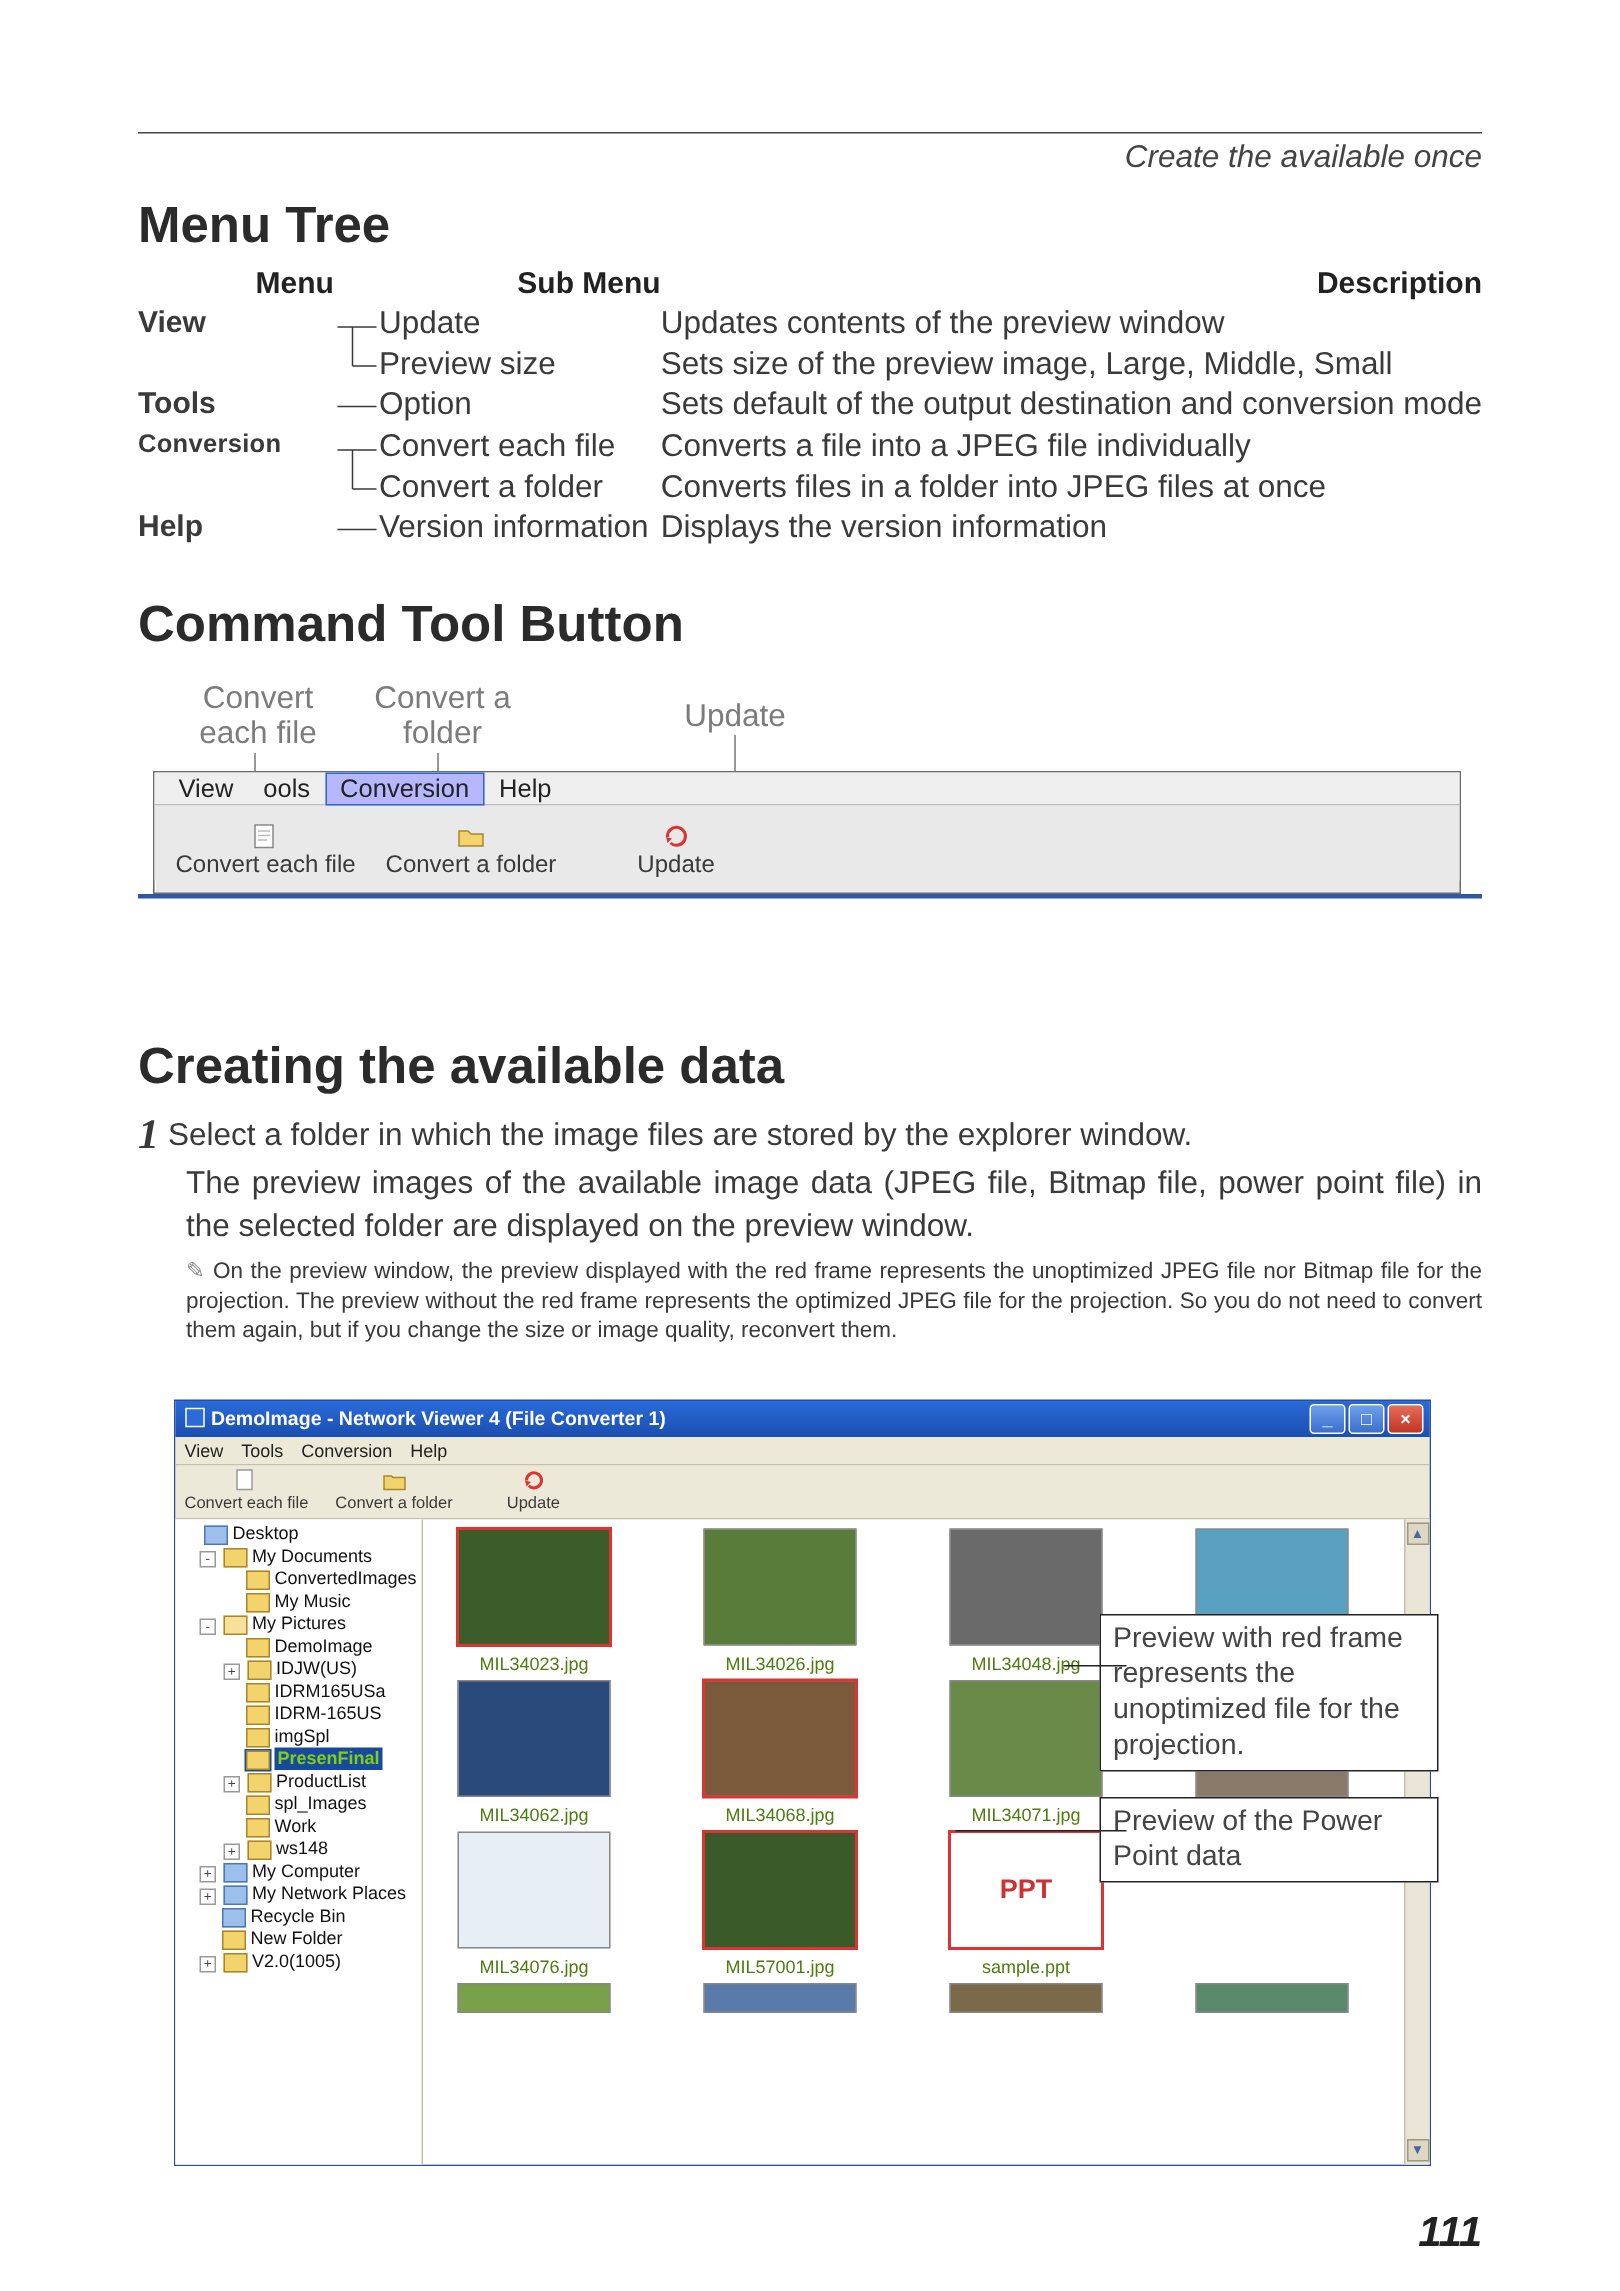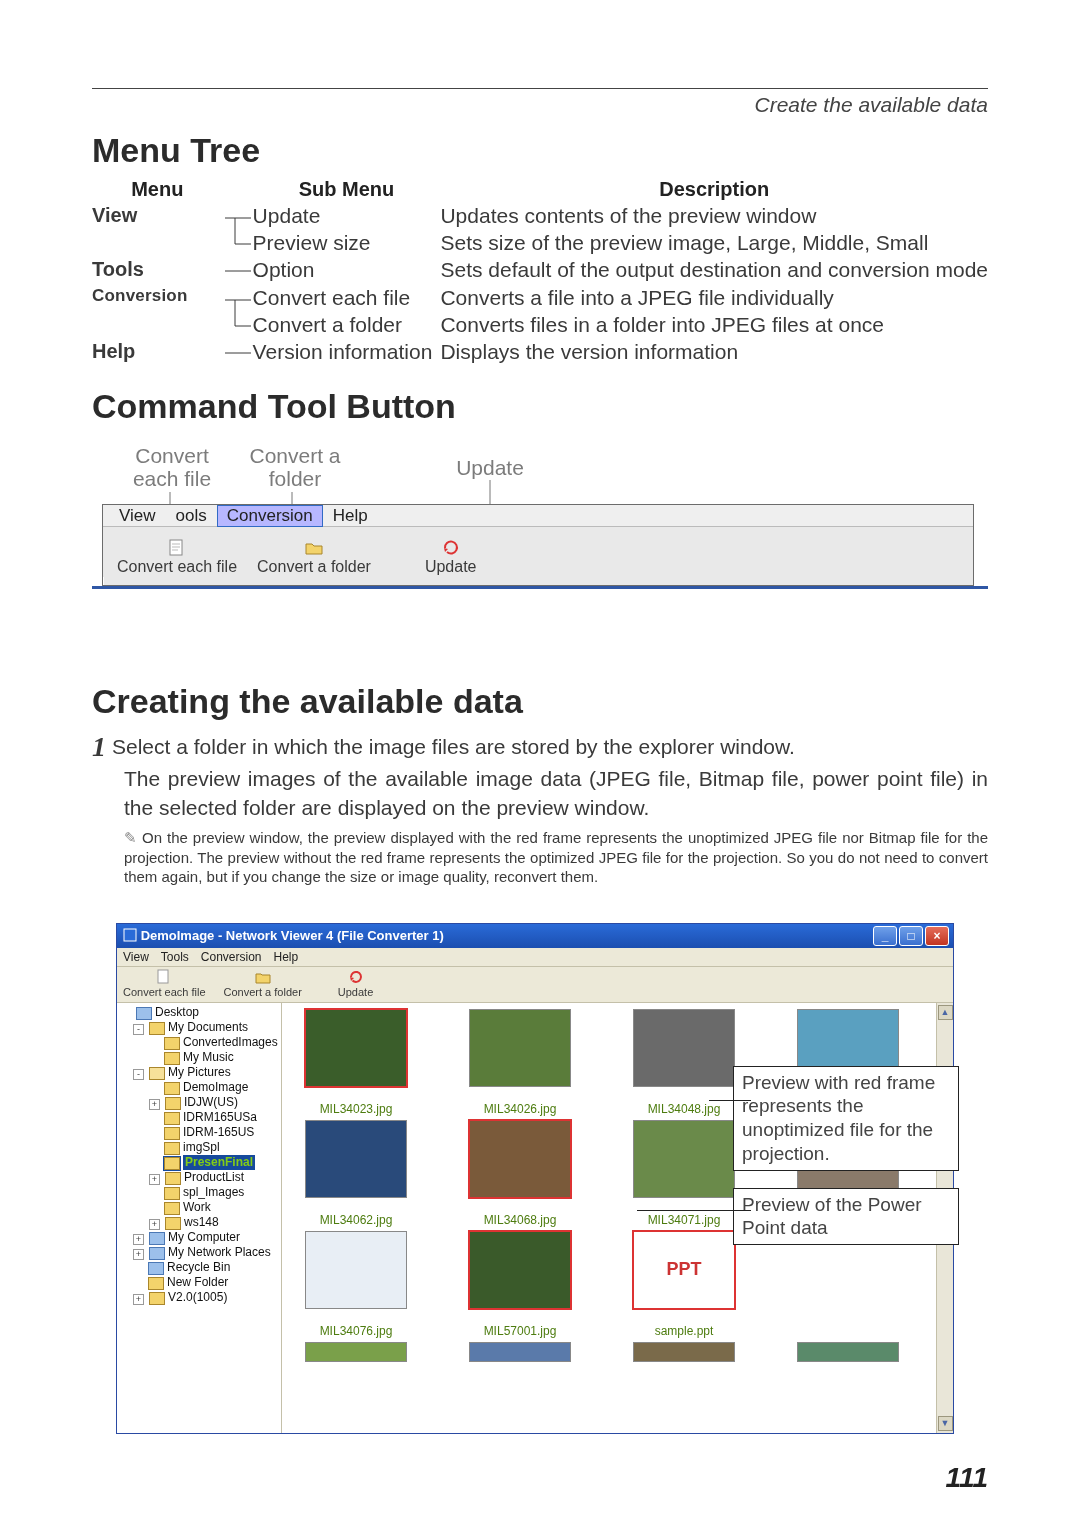--- a/index.html
+++ b/index.html
@@ -30,21 +30,21 @@
     font-size: 34px;
     color: #2b2b2b;
     margin: 0 0 6px 0;
   }
   .menu-table {
     width: 100%;
     border-collapse: collapse;
     font-size: 21px;
   }
   .menu-table th {
-    text-align: center;
+    text-align: right;
     font-weight: 700;
     font-size: 20px;
     padding: 2px 0;
     color: #222;
     vertical-align: top;
   }
   .menu-table td {
     padding: 1px 0;
     vertical-align: top;
     white-space: nowrap;
@@ -54,21 +54,21 @@
   .menu-table .col-desc { }
   .row-conv .col-menu { font-size: 17px; letter-spacing: 0.2px;}
   
   .bracket-cell {
     vertical-align: top;
     width: 30px;
     position: relative;
     padding: 0;
   }
   svg.bracket { display:block; }
-  .cmd-block { margin-top: 20px;}
+  .cmd-block { margin-top: 30px;}
   .cmd-figure {
     margin-top: 18px;
     position: relative;
     height: 176px;
   }
   .cmd-labels {
     position: absolute;
     top: 0; left: 0; width: 100%;
     color: #7c7c7c;
     font-size: 21px;
@@ -274,21 +274,21 @@
     display:flex;
     gap:36px;
     margin-bottom: 4px;
   }
   .thumb {
     width: 128px;
     text-align:center;
   }
   .thumb .img {
     width:100px;height:76px;
-    margin:0 auto 15px auto;
+    margin:0 auto 5px auto;
     border:1px solid #888;
     background:#5b7c3d;
     position:relative;
   }
   .thumb .img.redframe { outline:2px solid #d33; outline-offset:-1px;}
   .thumb .img.ppt {
     background:#fff;
     display:flex;align-items:center;justify-content:center;
     color:#c33;font-weight:700;font-size:18px;
   }
@@ -329,21 +329,21 @@
     color: #222;
     font-size: 28px;
     margin-top: 28px;
   }
 </style>
 </head>
 <body>
 
 <div class="page">
   <div class="top-rule"></div>
-  <div class="header-right">Create the available data</div>
+  <div class="header-right">Create the available once</div>
 
   <h1 class="section">Menu Tree</h1>
   <table class="menu-table">
     <tbody>
         <tr>
       <th class="col-menu">Menu</th>
       <th style="width:30px"></th>
       <th class="col-sub">Sub Menu</th>
       <th class="col-desc">Description</th>
     </tr>

